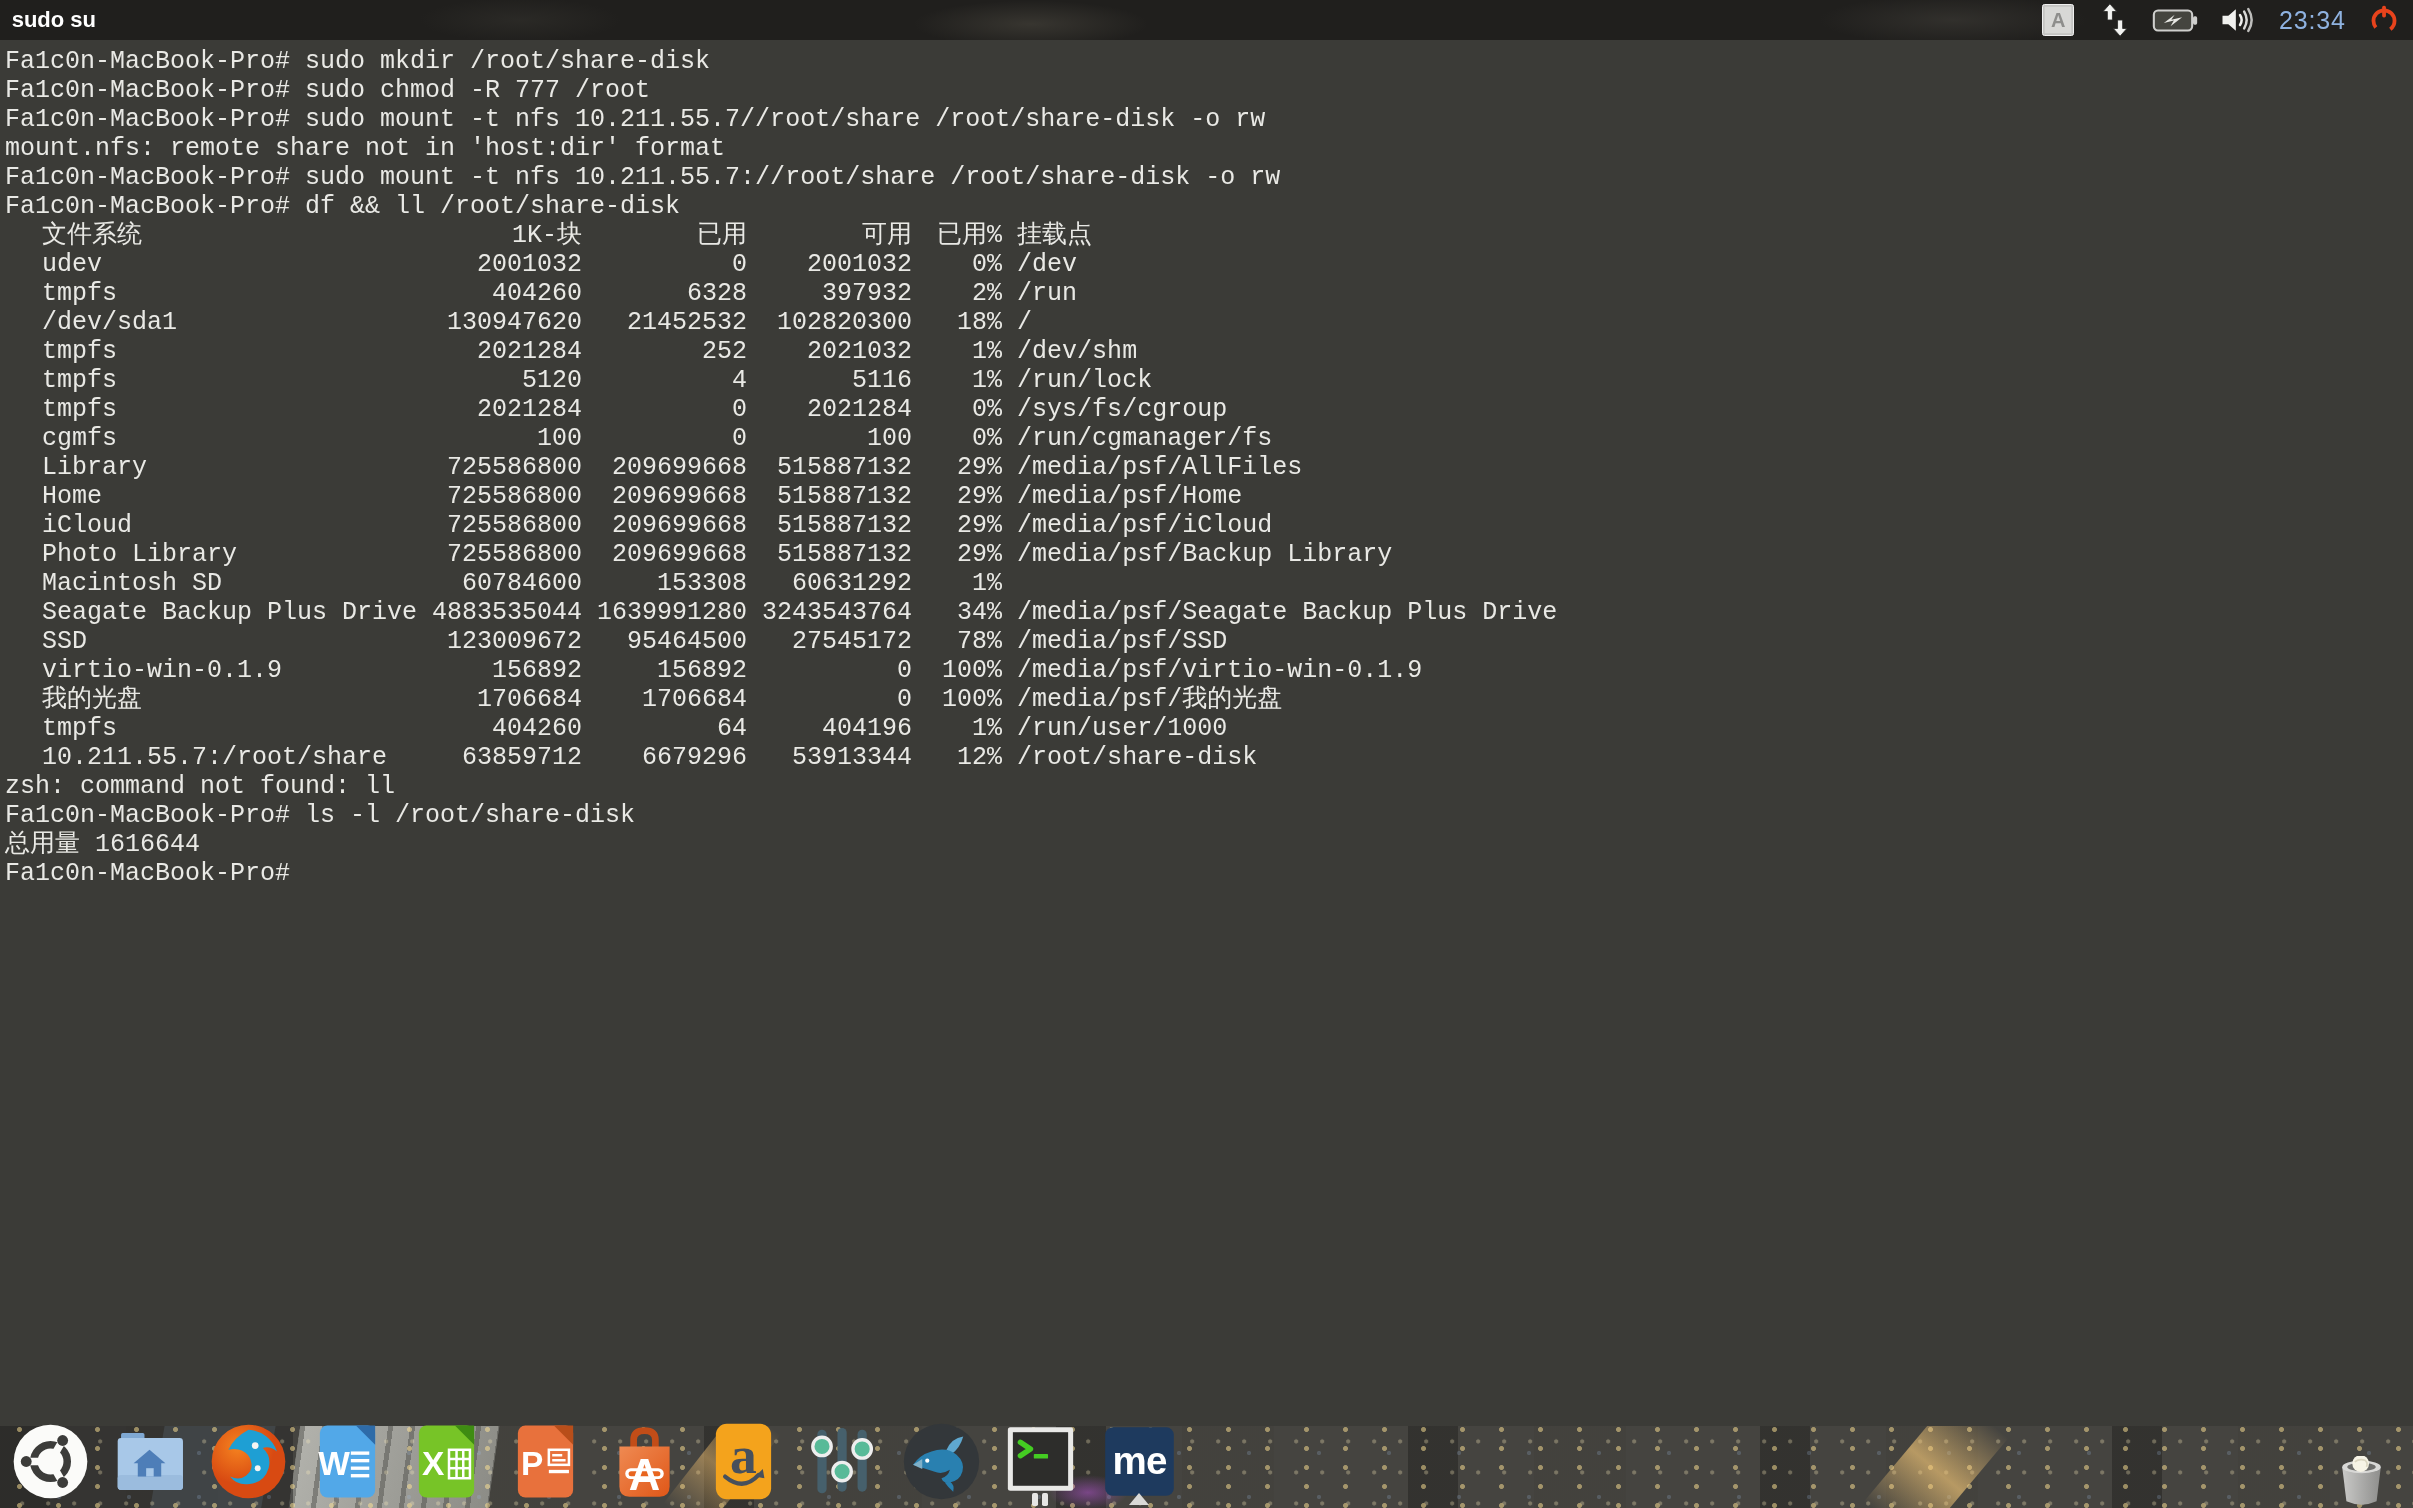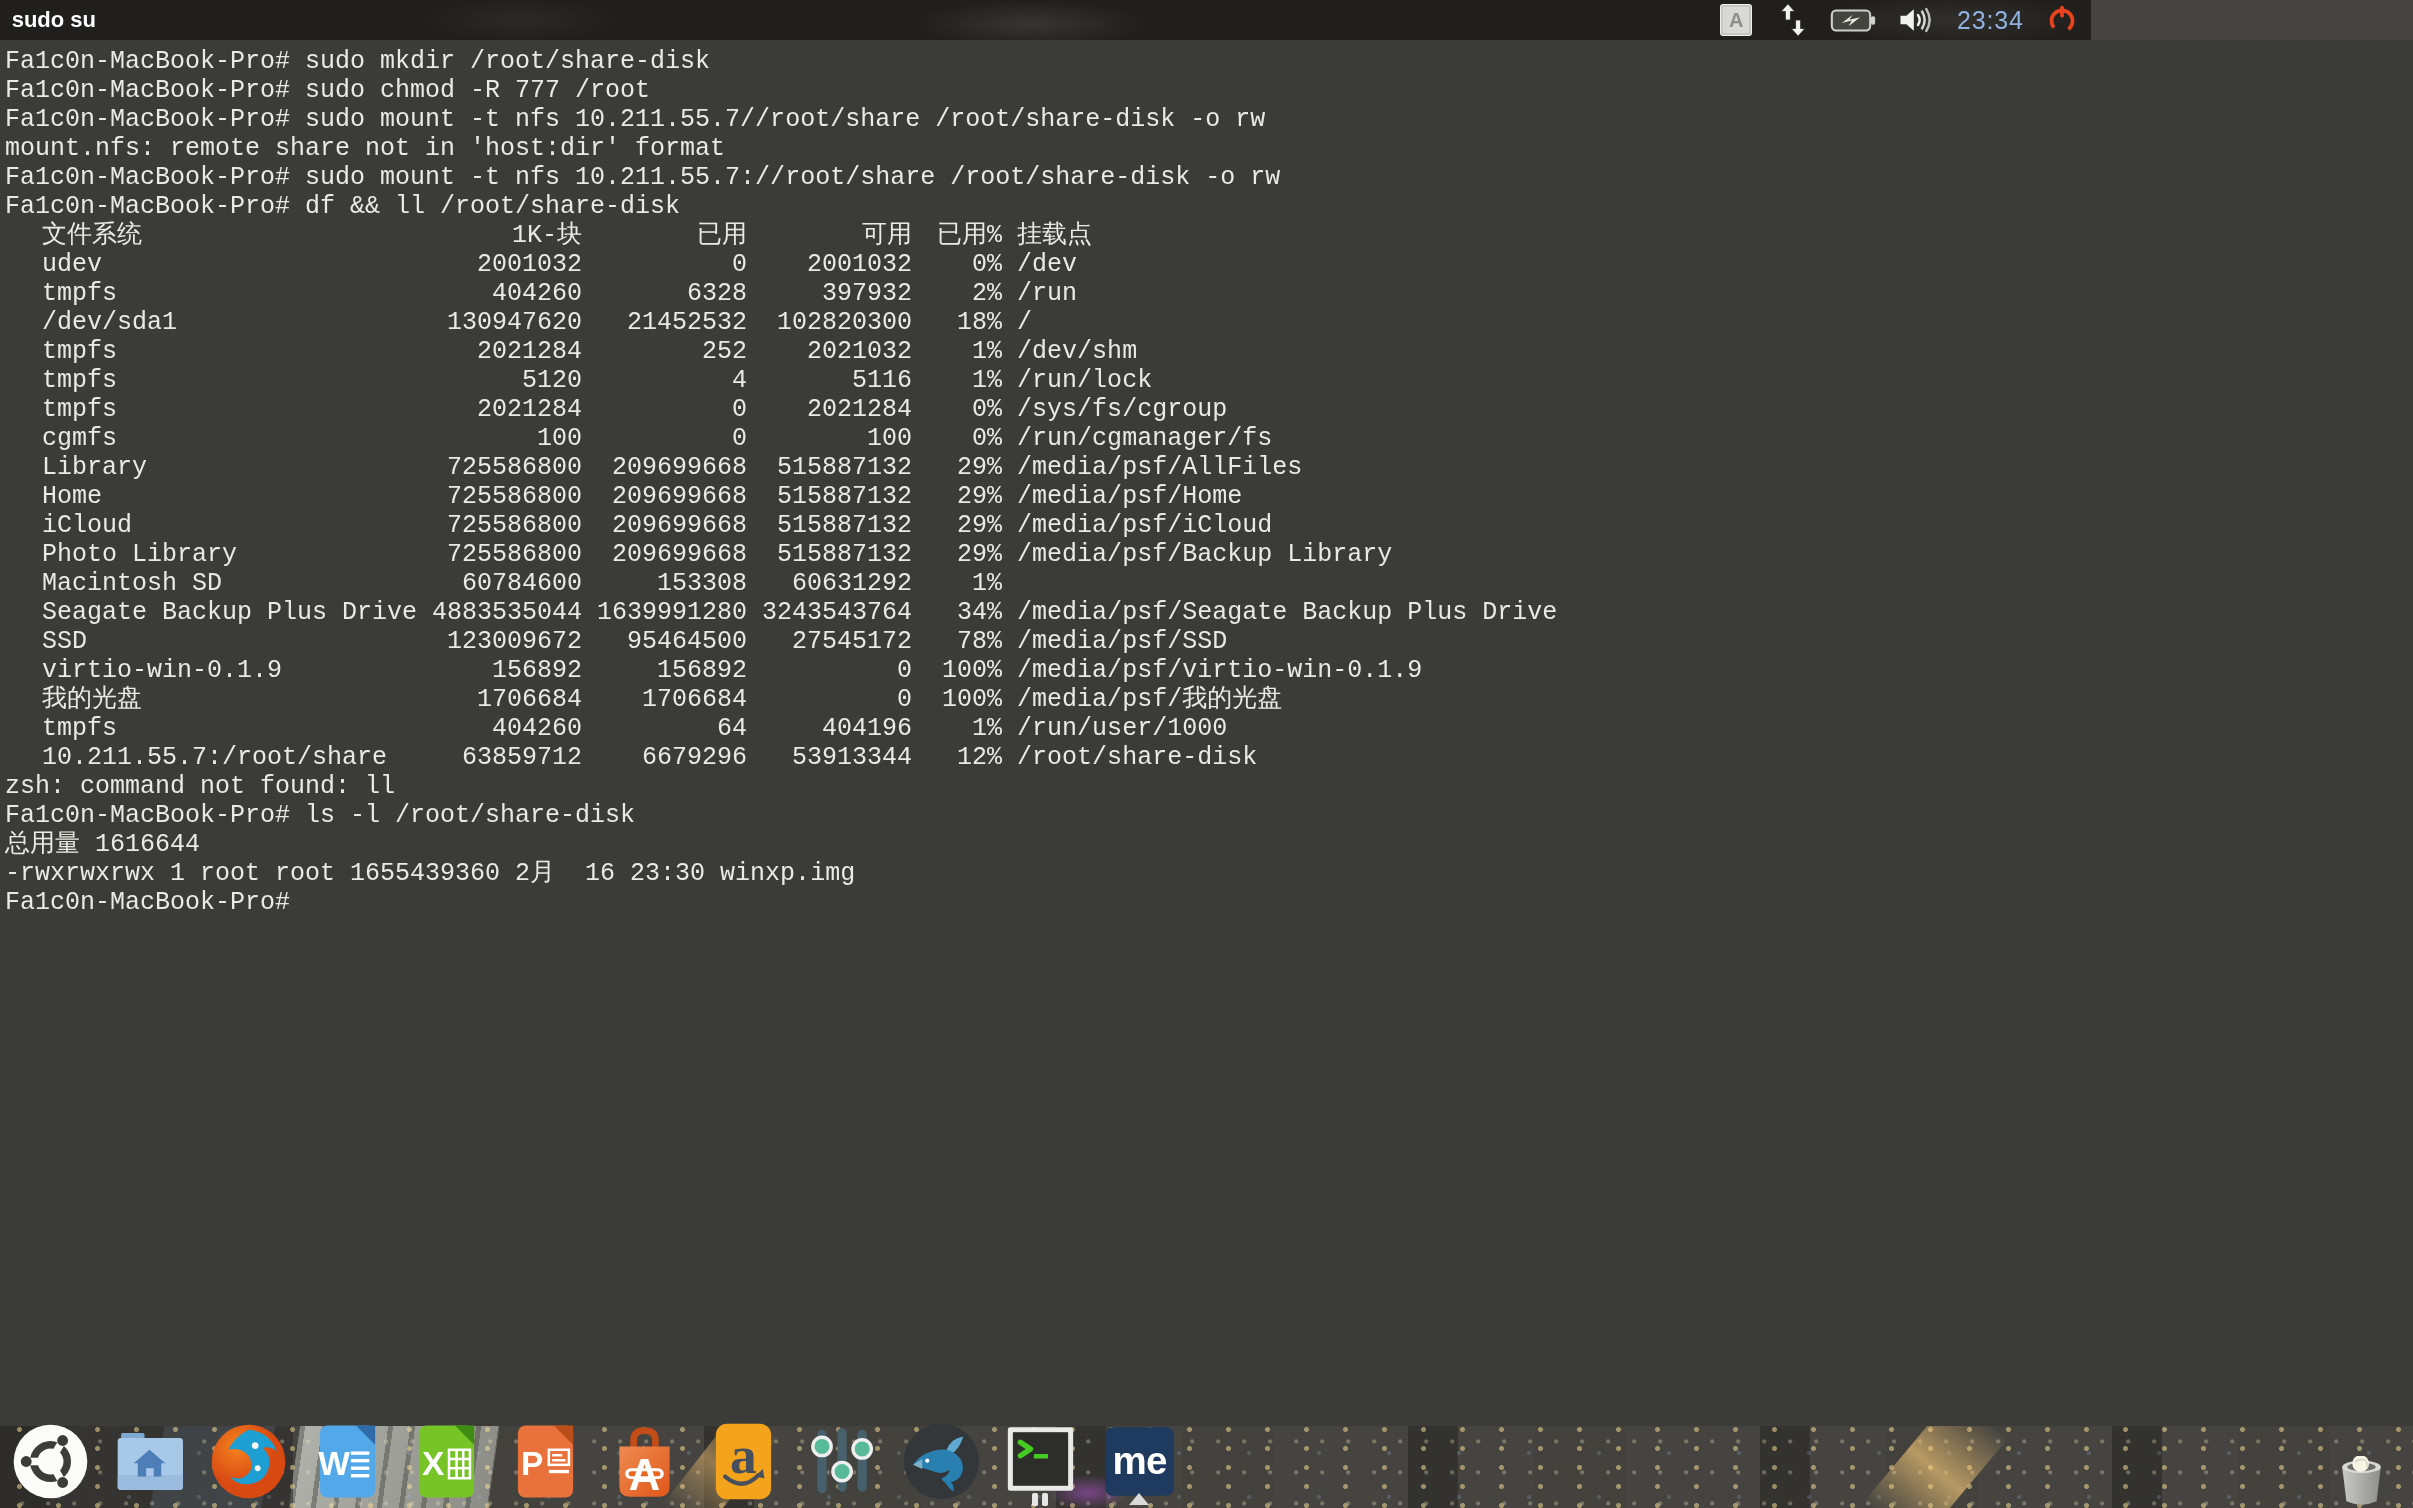--- a/index.html
+++ b/index.html
@@ -27,21 +27,21 @@
     background:#7e95a8;opacity:.45;transform:skewX(-10deg);}
   .wp-shade-left{position:absolute;left:0;top:1416px;width:293px;height:92px;background:rgba(40,40,38,.55);}
   .wp-streak-a{position:absolute;left:697px;top:1406px;width:50px;height:126px;transform:rotate(38deg);
     background:linear-gradient(rgba(240,190,110,0), rgba(240,190,110,.5), rgba(240,190,110,0));}
   .wp-streak-b{position:absolute;left:1901px;top:1399px;width:70px;height:142px;transform:rotate(40deg);
     background:linear-gradient(rgba(245,200,120,0), rgba(245,200,120,.65), rgba(245,200,120,0));}
   .wp-purple{position:absolute;left:1048px;top:1475px;width:80px;height:35px;
     background:radial-gradient(closest-side, rgba(190,90,220,.5), transparent);}
 
   
-  .top-bar{position:absolute;left:0;top:0;width:2091px;height:40px;
+  .top-bar{position:absolute;left:0;top:0;width:2413px;height:40px;
     background:
       radial-gradient(117px 23.5px at 1031px 60%, rgba(110,105,92,.30), transparent),
       radial-gradient(134px 25px at 1953px 50%, rgba(95,92,84,.28), transparent),
       radial-gradient(101px 22px at 520px 50%, rgba(80,78,70,.22), transparent),
       #201f1d;
     display:flex;align-items:center;}
   .tb-title{margin-left:11.7px;font-size:22px;font-weight:bold;color:#fff;}
   .tray{position:absolute;right:0;top:0;height:40px;display:flex;align-items:center;}
   .kb-box{width:30px;height:30px;margin-right:23.5px;background:#d8d8d6;border:0.8px solid #efefef;
     border-radius:2.5px;display:flex;align-items:center;justify-content:center;
@@ -143,21 +143,20 @@
         <div class="df-row"><span class="c-fs">SSD</span><span class="c-num">123009672</span><span class="c-num">95464500</span><span class="c-num">27545172</span><span class="c-num">78%</span><span class="c-mount">/media/psf/SSD</span></div>
         <div class="df-row"><span class="c-fs">virtio-win-0.1.9</span><span class="c-num">156892</span><span class="c-num">156892</span><span class="c-num">0</span><span class="c-num">100%</span><span class="c-mount">/media/psf/virtio-win-0.1.9</span></div>
         <div class="df-row"><span class="c-fs">我的光盘</span><span class="c-num">1706684</span><span class="c-num">1706684</span><span class="c-num">0</span><span class="c-num">100%</span><span class="c-mount">/media/psf/我的光盘</span></div>
         <div class="df-row"><span class="c-fs">tmpfs</span><span class="c-num">404260</span><span class="c-num">64</span><span class="c-num">404196</span><span class="c-num">1%</span><span class="c-mount">/run/user/1000</span></div>
         <div class="df-row"><span class="c-fs">10.211.55.7:/root/share</span><span class="c-num">63859712</span><span class="c-num">6679296</span><span class="c-num">53913344</span><span class="c-num">12%</span><span class="c-mount">/root/share-disk</span></div>
       </div>
     <div id="post-lines">
         <div class="term-line">zsh: command not found: ll</div>
         <div class="term-line">Fa1c0n-MacBook-Pro# ls -l /root/share-disk</div>
         <div class="term-line">总用量 1616644</div>
-        <div class="term-line">-rwxrwxrwx 1 root root 1655439360 2月  16 23:30 winxp.img</div>
         <div class="term-line">Fa1c0n-MacBook-Pro#</div>
       </div>
   </div>
 
   <div class="dock">
 
     <div class="dock-item">
       <svg width="77" height="77" viewBox="0 0 92 92">
         <circle cx="46" cy="46" r="44" fill="#fbfbf9"></circle>
         <circle cx="46" cy="46" r="20" fill="none" stroke="#3c3c3a" stroke-width="9"></circle>

